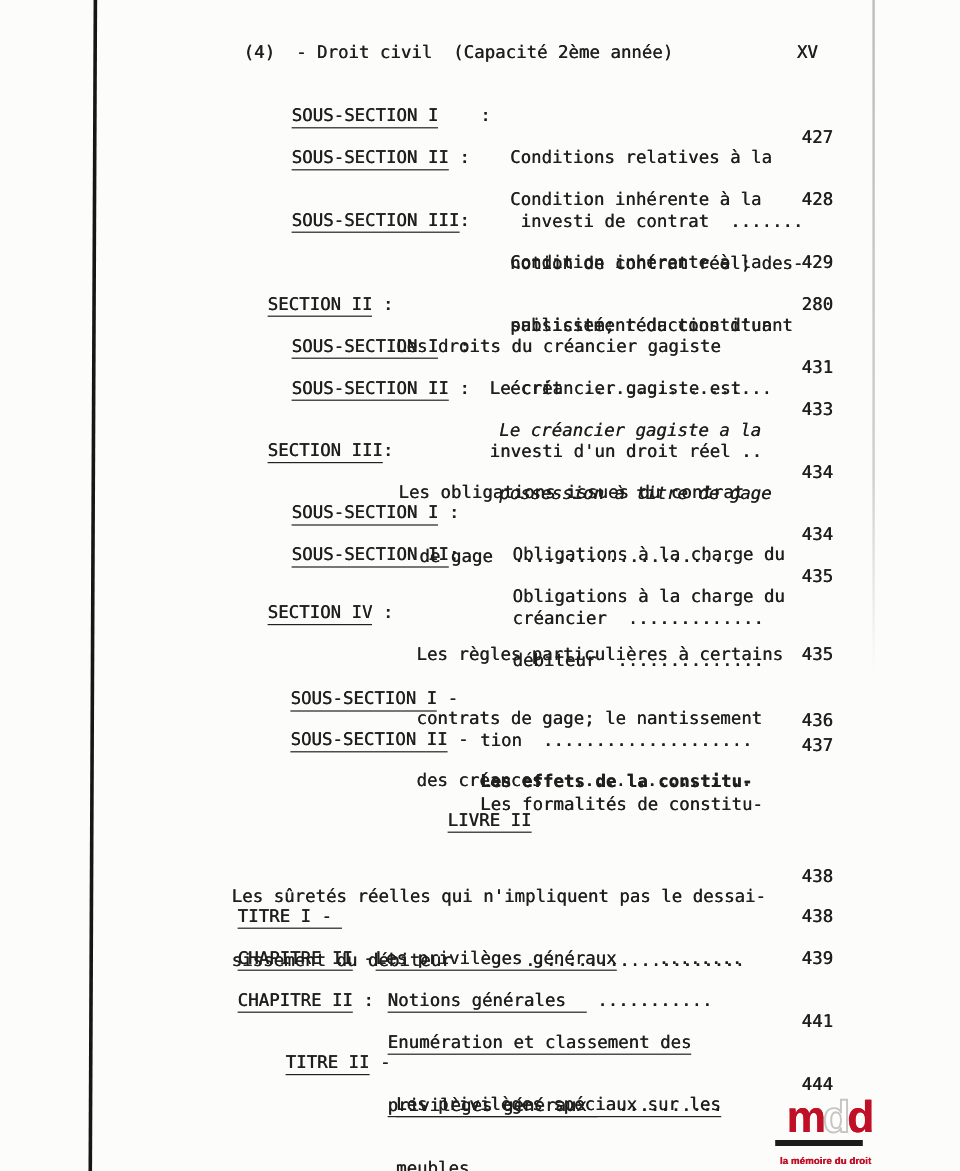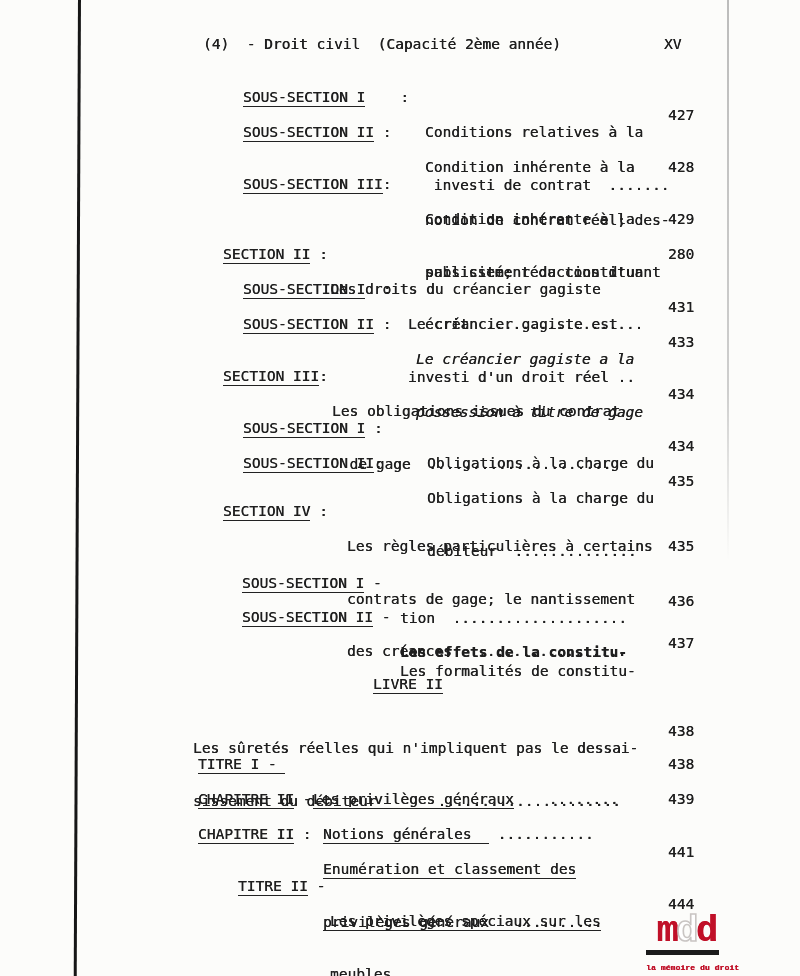--- a/index.html
+++ b/index.html
@@ -26,22 +26,22 @@
   .scanline-left{
     position:absolute;left:78px;top:-4px;width:3px;height:986px;
     background:#161616;transform:rotate(0.25deg);transform-origin:top left;
   }
   .scanline-right{
     position:absolute;left:727px;top:0;width:1.5px;height:560px;
     background:linear-gradient(#9a9a9a 0%, #b5b5b5 70%, rgba(190,190,190,0) 100%);
     opacity:0.65;
   }
   
-  .logo{position:absolute;left:646px;top:914px;width:80px;text-align:center;
-        font-family:Liberation Mono, monospace;}
+  .logo{position:absolute;left:646px;top:914px;width:80px;text-align:right;
+        font-family:Liberation Sans, sans-serif;}
   .logo-word{font-weight:bold;font-size:37px;line-height:34px;letter-spacing:-2.5px;
              display:block;}
   .logo-m,.logo-d2{color:#c01028;}
   .logo-d1{color:#ffffff;-webkit-text-stroke:1.6px #c9c5c3;}
   .logo-bar{width:73px;height:5px;background:#1b1b1b;margin-top:2px;}
   .logo-tagline{display:block;margin-top:4px;font-size:8px;font-weight:bold;
                 color:#c01028;white-space:nowrap;letter-spacing:0.1px;}
 </style>
 </head>
 <body>
@@ -115,20 +115,21 @@
       <div class="ln">Les obligations issues du contrat</div>
       <div class="ln">  de gage  .....................</div>
     </div>
     <div class="pg" style="top:17.5px;">434</div>
   </div>
 
   <div class="entry" style="top:420px;">
     <div class="lbl" style="left:243px;"><span class="u">SOUS-SECTION I</span><span class="sep"> :</span></div>
     <div class="desc" style="left:427px;">
       <div class="ln">Obligations à la charge du</div>
+      <div class="ln">créancier  .............</div>
     </div>
     <div class="pg" style="top:17.5px;">434</div>
   </div>
 
   <div class="entry" style="top:455px;">
     <div class="lbl" style="left:243px;"><span class="u">SOUS-SECTION II</span><span class="sep">:</span></div>
     <div class="desc" style="left:427px;">
       <div class="ln">Obligations à la charge du</div>
       <div class="ln">débiteur  ..............</div>
     </div>
@@ -152,21 +153,21 @@
       <div class="ln">Les formalités de constitu-</div>
     </div>
     <div class="pg" style="top:17.5px;">436</div>
   </div>
 
   <div class="entry" style="top:609px;">
     <div class="lbl" style="left:242px;"><span class="u">SOUS-SECTION II</span><span class="sep"> -</span></div>
     <div class="desc" style="left:400px;font-weight:bold;">
       <div class="ln">Les effets de la constitu-</div>
     </div>
-    <div class="pg" style="top:26px;text-align:right;">437</div>
+    <div class="pg" style="top:5px;text-align:right;">437</div>
   </div>
 
   <div class="abs" style="left:373px;top:676px;"><span class="u">LIVRE II</span></div>
 
   <div class="entry" style="top:705px;">
     <div class="desc" style="left:193px;">
       <div class="ln">Les sûretés réelles qui n'impliquent pas le dessai-</div>
       <div class="ln">sissement du débiteur       .....................</div>
     </div>
     <div class="pg" style="top:17.5px;">438</div>

